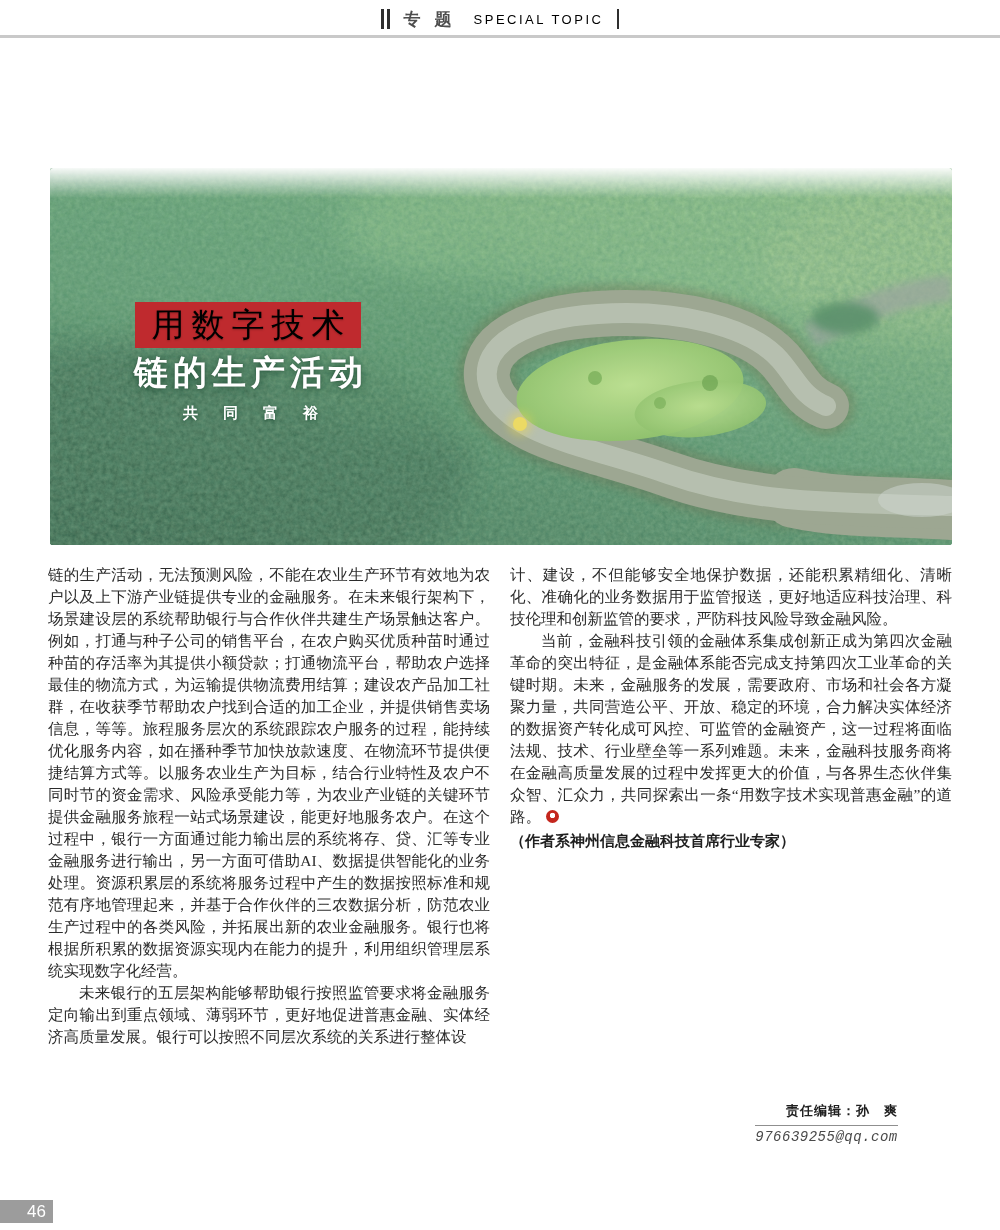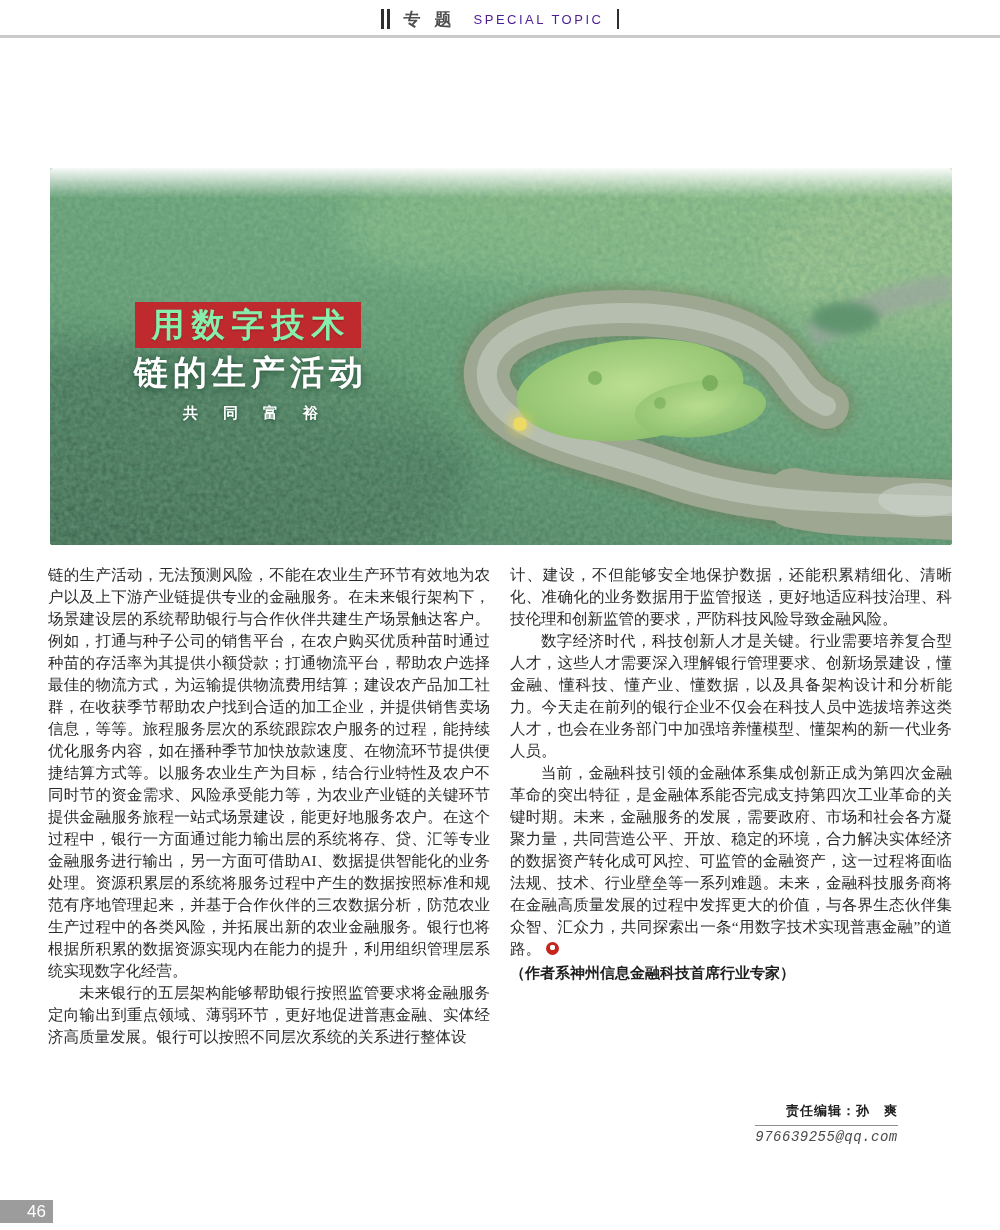--- a/index.html
+++ b/index.html
@@ -9,33 +9,33 @@
   }
   
   .header{
     position:absolute;top:6px;left:0;width:100%;height:26px;
     display:flex;align-items:center;justify-content:center;gap:14px;text-align:right;
   }
   .dbar{display:flex;gap:3px;}
   .dbar i{display:block;width:3px;height:20px;background:#2f2f2f;}
   .sbar{width:2px;height:20px;background:#2f2f2f;}
   .header .cn{font-size:17px;color:#4d4d4d;letter-spacing:14px;font-weight:bold;}
-  .header .en{font-size:13px;color:#4c1d95;letter-spacing:2.5px;margin-left:-6px;}
+  .header .en{font-size:13px;color:#000000;letter-spacing:2.5px;margin-left:-6px;}
   .rule{position:absolute;top:35px;left:0;width:1000px;height:3px;background:#c9c9c9;}
   
   .hero{
     position:absolute;left:50px;top:168px;width:902px;height:377px;
     border-radius:3px;overflow:hidden;background:#4e8a61;
   }
   .hero svg{position:absolute;left:0;top:0;}
   .hero-overlay{position:absolute;left:0;top:0;width:100%;height:100%;}
   .hero-title1{
     position:absolute;left:85px;top:134px;width:226px;height:46px;
     display:flex;align-items:center;justify-content:center;
-    color:#86efac;font-weight:bold;font-size:33px;letter-spacing:7px;text-indent:7px;
+    color:#000000;font-weight:normal;font-size:33px;letter-spacing:7px;text-indent:7px;
     text-shadow:0 1px 2px rgba(0,0,0,.25);
   }
   .hero-title2{
     position:absolute;left:84px;top:182px;
     color:#ffffff;font-weight:bold;font-size:34px;letter-spacing:5px;
     text-shadow:0 2px 8px rgba(10,60,35,.65),0 0 2px rgba(0,0,0,.3);
   }
   .hero-sub{
     position:absolute;left:133px;top:236px;
     color:#ffffff;font-size:15px;font-weight:bold;letter-spacing:25px;text-indent:0;
@@ -168,21 +168,20 @@
     </div>
   </div>
 
   <div class="columns">
     <div class="col">
       <p>链的生产活动，无法预测风险，不能在农业生产环节有效地为农户以及上下游产业链提供专业的金融服务。在未来银行架构下，场景建设层的系统帮助银行与合作伙伴共建生产场景触达客户。例如，打通与种子公司的销售平台，在农户购买优质种苗时通过种苗的存活率为其提供小额贷款；打通物流平台，帮助农户选择最佳的物流方式，为运输提供物流费用结算；建设农产品加工社群，在收获季节帮助农户找到合适的加工企业，并提供销售卖场信息，等等。旅程服务层次的系统跟踪农户服务的过程，能持续优化服务内容，如在播种季节加快放款速度、在物流环节提供便捷结算方式等。以服务农业生产为目标，结合行业特性及农户不同时节的资金需求、风险承受能力等，为农业产业链的关键环节提供金融服务旅程一站式场景建设，能更好地服务农户。在这个过程中，银行一方面通过能力输出层的系统将存、贷、汇等专业金融服务进行输出，另一方面可借助AI、数据提供智能化的业务处理。资源积累层的系统将服务过程中产生的数据按照标准和规范有序地管理起来，并基于合作伙伴的三农数据分析，防范农业生产过程中的各类风险，并拓展出新的农业金融服务。银行也将根据所积累的数据资源实现内在能力的提升，利用组织管理层系统实现数字化经营。</p>
       <p class="indent">未来银行的五层架构能够帮助银行按照监管要求将金融服务定向输出到重点领域、薄弱环节，更好地促进普惠金融、实体经济高质量发展。银行可以按照不同层次系统的关系进行整体设</p>
     </div>
     <div class="col">
       <p>计、建设，不但能够安全地保护数据，还能积累精细化、清晰化、准确化的业务数据用于监管报送，更好地适应科技治理、科技伦理和创新监管的要求，严防科技风险导致金融风险。</p>
-      <p class="indent">数字经济时代，科技创新人才是关键。行业需要培养复合型人才，这些人才需要深入理解银行管理要求、创新场景建设，懂金融、懂科技、懂产业、懂数据，以及具备架构设计和分析能力。今天走在前列的银行企业不仅会在科技人员中选拔培养这类人才，也会在业务部门中加强培养懂模型、懂架构的新一代业务人员。</p>
       <p class="indent"><span>当前，金融科技引领的金融体系集成创新正成为第四次金融革命的突出特征，是金融体系能否完成支持第四次工业革命的关键时期。未来，金融服务的发展，需要政府、市场和社会各方凝聚力量，共同营造公平、开放、稳定的环境，合力解决实体经济的数据资产转化成可风控、可监管的金融资产，这一过程将面临法规、技术、行业壁垒等一系列难题。未来，金融科技服务商将在金融高质量发展的过程中发挥更大的价值，与各界生态伙伴集众智、汇众力，共同探索出一条“用数字技术实现普惠金融”的道路。</span><span class="endmark"></span></p>
       <p class="author-note">（作者系神州信息金融科技首席行业专家）</p>
     </div>
   </div>
 
   <div class="editor">
     <div class="who">责任编辑：孙　爽</div>
     <div class="hr"></div>
     <div class="mail">976639255@qq.com</div>
   </div>

